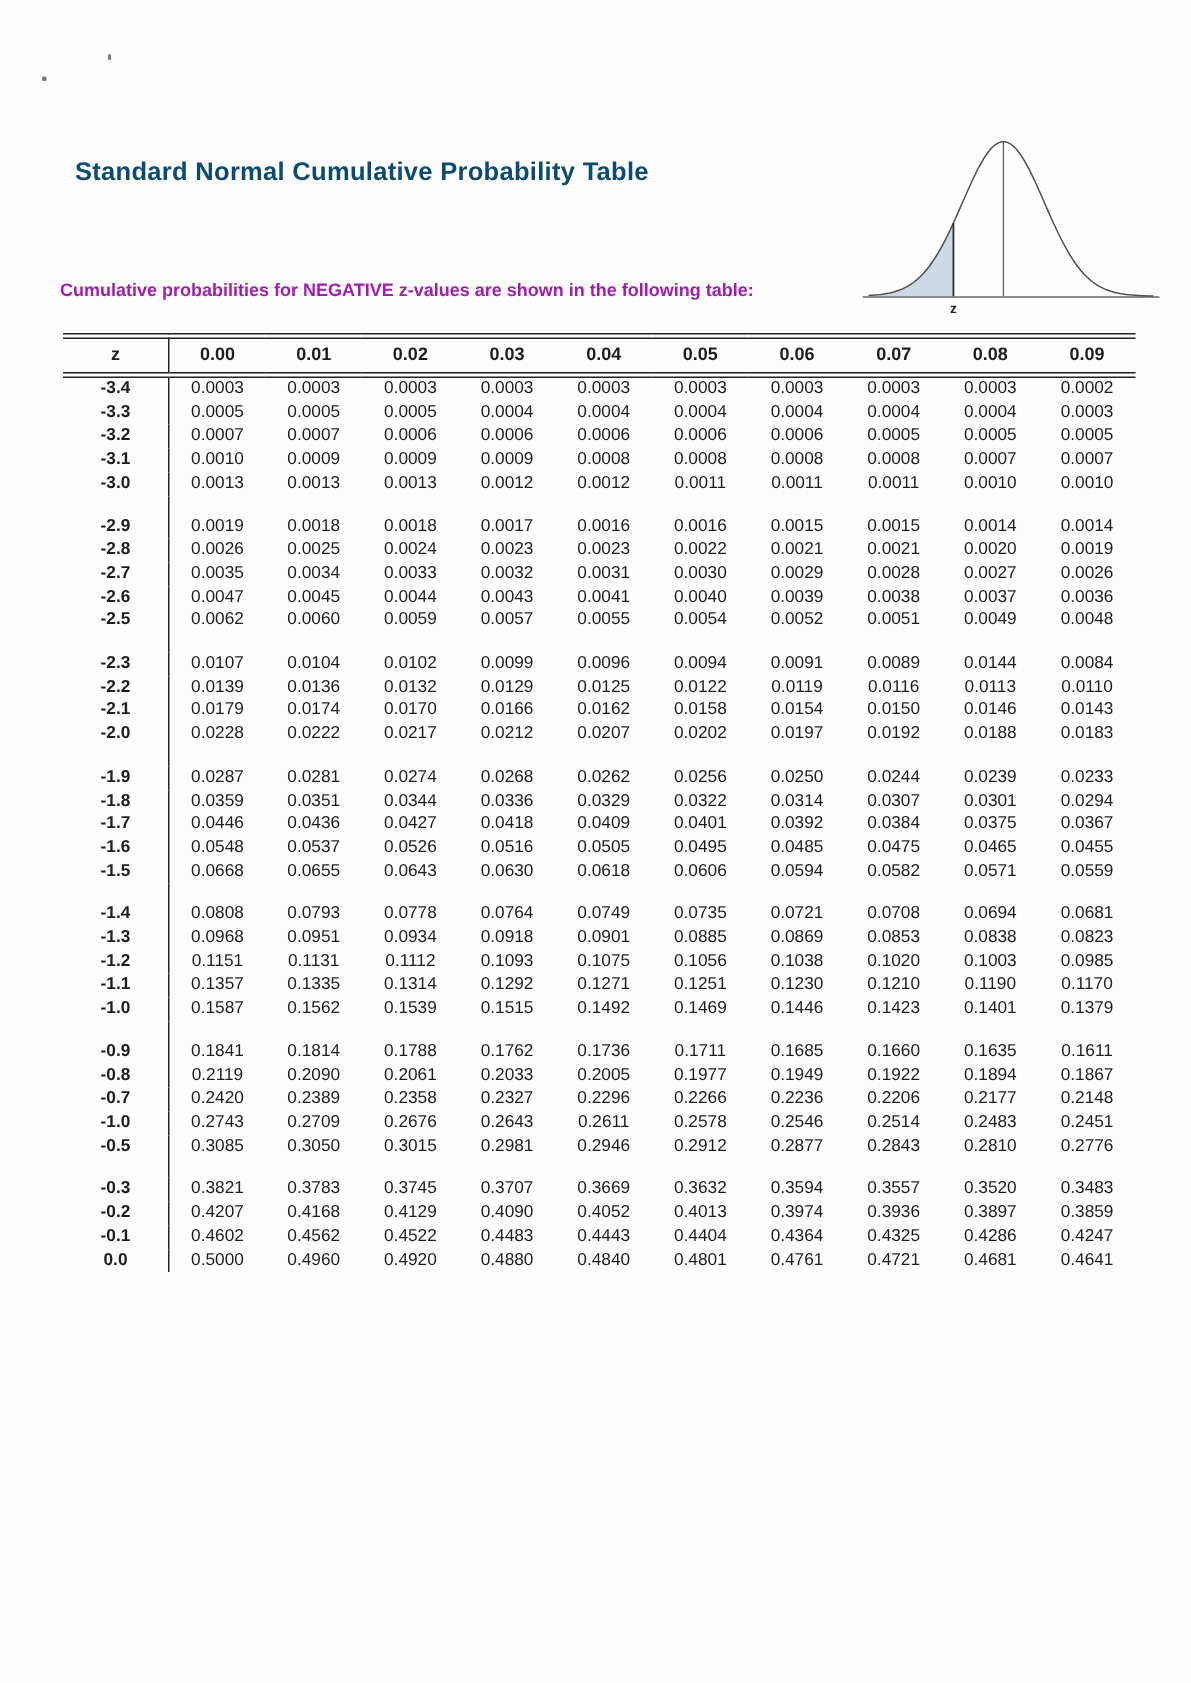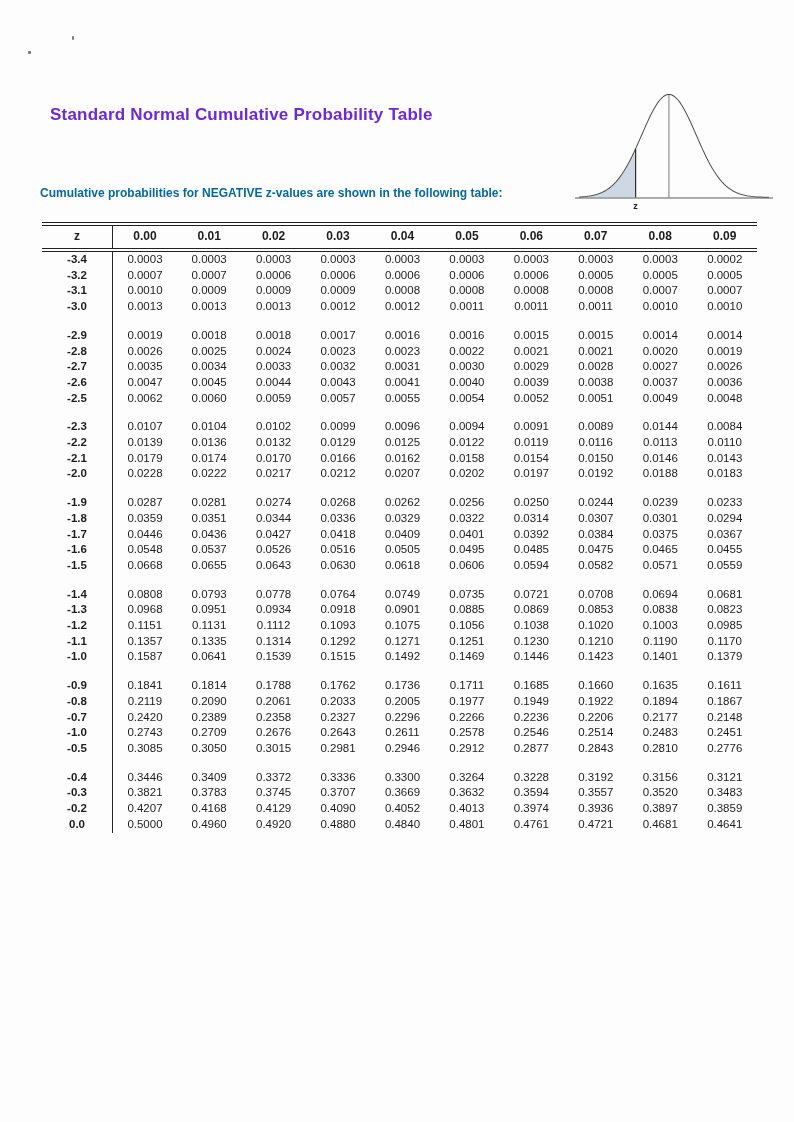--- a/index.html
+++ b/index.html
@@ -7,25 +7,25 @@
     position:relative; width:794px; height:1122px; background:#fdfdfd;
     font-family:"Liberation Sans","DejaVu Sans",sans-serif; color:#1c1c1c;
     overflow:hidden;
   }
   .speckle { position:absolute; background:#7a7a7a; border-radius:1px; }
   .s1 { left:72px; top:36px; width:2px; height:4px; }
   .s2 { left:28px; top:51px; width:3px; height:3px; }
 
   .title {
     position:absolute; left:50px; top:105px; margin:0;
-    font-size:17px; font-weight:bold; color:#6d28d9; letter-spacing:0.2px;
+    font-size:17px; font-weight:bold; color:#0c4a6e; letter-spacing:0.2px;
   }
   .subtitle {
     position:absolute; left:40px; top:186px;
-    font-size:12px; font-weight:bold; color:#0369a1;
+    font-size:12px; font-weight:bold; color:#a21caf;
   }
 
   .curve-wrap { position:absolute; left:573px; top:83px; width:202px; height:134px; }
   .curve-wrap svg { width:100%; height:100%; }
 
   table.ztable {
     position:absolute; left:42px; top:222px; width:715px;
     border-collapse:collapse; table-layout:fixed;
     border-top:4px double #212121;
   }
@@ -88,20 +88,33 @@
           <td>0.0003</td>
           <td>0.0003</td>
           <td>0.0003</td>
           <td>0.0003</td>
           <td>0.0003</td>
           <td>0.0003</td>
           <td>0.0003</td>
           <td>0.0002</td>
         </tr>
         <tr>
+          <td class="zcol">-3.3</td>
+          <td>0.0005</td>
+          <td>0.0005</td>
+          <td>0.0005</td>
+          <td>0.0004</td>
+          <td>0.0004</td>
+          <td>0.0004</td>
+          <td>0.0004</td>
+          <td>0.0004</td>
+          <td>0.0004</td>
+          <td>0.0003</td>
+        </tr>
+        <tr>
           <td class="zcol">-3.2</td>
           <td>0.0007</td>
           <td>0.0007</td>
           <td>0.0006</td>
           <td>0.0006</td>
           <td>0.0006</td>
           <td>0.0006</td>
           <td>0.0006</td>
           <td>0.0005</td>
           <td>0.0005</td>
@@ -379,21 +392,21 @@
           <td>0.1271</td>
           <td>0.1251</td>
           <td>0.1230</td>
           <td>0.1210</td>
           <td>0.1190</td>
           <td>0.1170</td>
         </tr>
         <tr>
           <td class="zcol">-1.0</td>
           <td>0.1587</td>
-          <td>0.0641</td>
+          <td>0.1562</td>
           <td>0.1539</td>
           <td>0.1515</td>
           <td>0.1492</td>
           <td>0.1469</td>
           <td>0.1446</td>
           <td>0.1423</td>
           <td>0.1401</td>
           <td>0.1379</td>
         </tr>
         <tr class="gap">
@@ -463,33 +476,20 @@
           <td>0.2877</td>
           <td>0.2843</td>
           <td>0.2810</td>
           <td>0.2776</td>
         </tr>
         <tr class="gap">
           <td class="zcol"></td>
           <td colspan="10"></td>
         </tr>
         <tr>
-          <td class="zcol">-0.4</td>
-          <td>0.3446</td>
-          <td>0.3409</td>
-          <td>0.3372</td>
-          <td>0.3336</td>
-          <td>0.3300</td>
-          <td>0.3264</td>
-          <td>0.3228</td>
-          <td>0.3192</td>
-          <td>0.3156</td>
-          <td>0.3121</td>
-        </tr>
-        <tr>
           <td class="zcol">-0.3</td>
           <td>0.3821</td>
           <td>0.3783</td>
           <td>0.3745</td>
           <td>0.3707</td>
           <td>0.3669</td>
           <td>0.3632</td>
           <td>0.3594</td>
           <td>0.3557</td>
           <td>0.3520</td>
@@ -502,20 +502,33 @@
           <td>0.4129</td>
           <td>0.4090</td>
           <td>0.4052</td>
           <td>0.4013</td>
           <td>0.3974</td>
           <td>0.3936</td>
           <td>0.3897</td>
           <td>0.3859</td>
         </tr>
         <tr>
+          <td class="zcol">-0.1</td>
+          <td>0.4602</td>
+          <td>0.4562</td>
+          <td>0.4522</td>
+          <td>0.4483</td>
+          <td>0.4443</td>
+          <td>0.4404</td>
+          <td>0.4364</td>
+          <td>0.4325</td>
+          <td>0.4286</td>
+          <td>0.4247</td>
+        </tr>
+        <tr>
           <td class="zcol">0.0</td>
           <td>0.5000</td>
           <td>0.4960</td>
           <td>0.4920</td>
           <td>0.4880</td>
           <td>0.4840</td>
           <td>0.4801</td>
           <td>0.4761</td>
           <td>0.4721</td>
           <td>0.4681</td>

